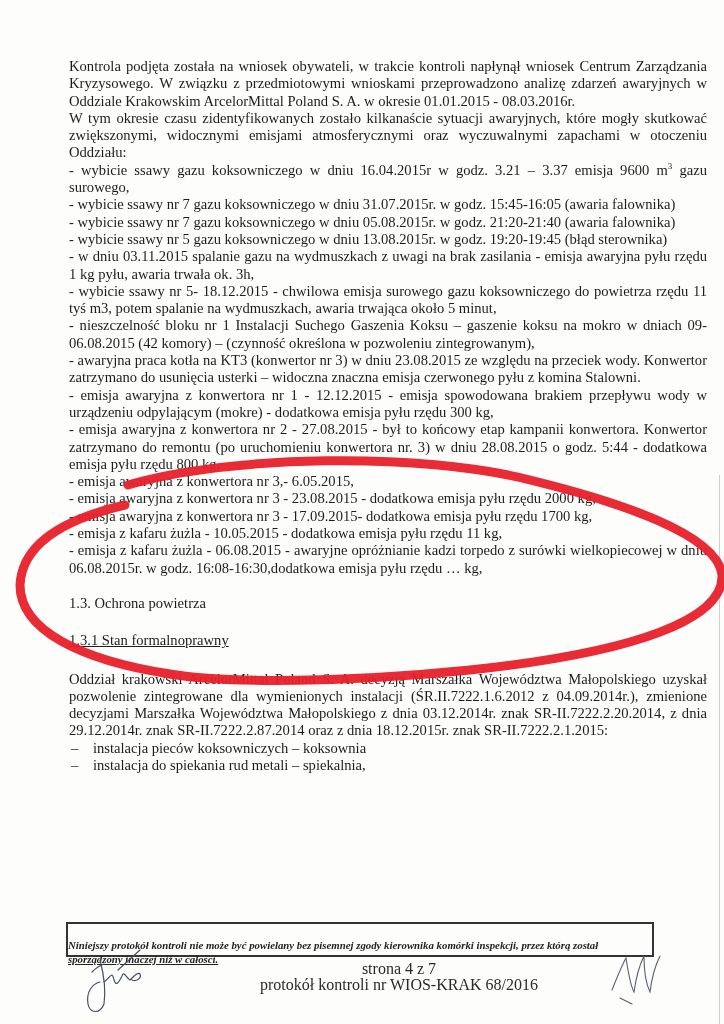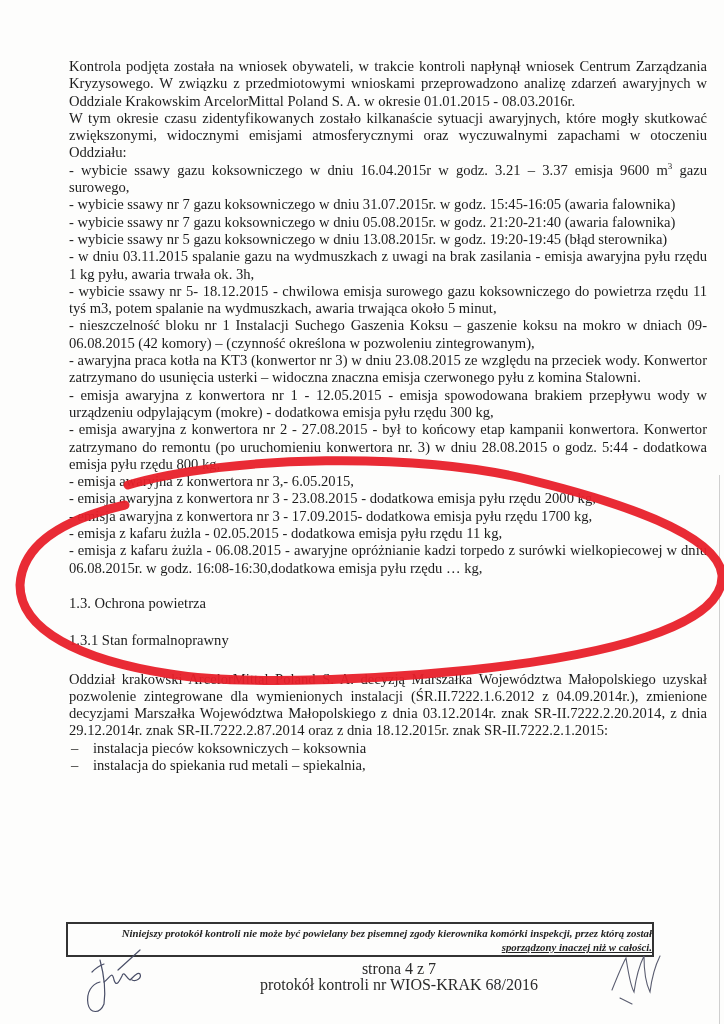--- a/index.html
+++ b/index.html
@@ -16,33 +16,33 @@
     background: #cfcfcf;
   }
   .content {
     position: absolute; left: 69px; top: 58px; width: 638px;
     font-size: 14.6px; line-height: 17.3px;
   }
   .p { margin: 0; text-align: justify; text-align-last: left; }
   .item { margin: 0; text-align: justify; text-align-last: left; }
   .heading { margin: 0; font-size: 14.6px; }
   .h1 { margin-top: 18px; }
-  .h2 { margin-top: 20px; }
+  .h2 { margin-top: 20px; text-decoration: underline; }
   .p2 { margin-top: 21px; }
   .bullets { margin: 0; padding: 0; list-style: none; }
   .bullets li { margin: 0; padding-left: 24px; position: relative; }
   .bullets li .dash { position: absolute; left: 2px; top: 0; }
   sup { font-size: 9px; line-height: 0; }
 
   .notice {
     position: absolute; left: 66px; top: 922px; width: 588px; height: 35px;
     border: 2px solid #333; box-sizing: border-box;
     font-family: "Liberation Serif", serif; font-style: italic; font-weight: bold;
-    font-size: 10.8px; line-height: 14px; text-align: right;
-    padding-top: 2px; color: #222;
+    font-size: 10.8px; line-height: 14px; text-align: left;
+    padding-top: 14px; color: #222;
   }
   .notice .u { text-decoration: underline; }
   .footer {
     position: absolute; left: 12px; width: 724px; text-align: center;
     font-size: 16px; line-height: 15px; color: #2a2a2a; margin-left: 25px;
   }
   .footer.pg { top: 961px; }
   .footer.ref { top: 977px; }
   .overlay { position: absolute; left: 0; top: 0; width: 724px; height: 1024px; pointer-events: none; }
 </style>
@@ -59,26 +59,26 @@
 
     <div>
       <p class="item"><span>- wybicie ssawy gazu koksowniczego w dniu 16.04.2015r w godz. 3.21 – 3.37 emisja 9600 m</span><sup>3</sup><span> gazu surowego,</span></p>
       <p class="item">- wybicie ssawy nr 7 gazu koksowniczego w dniu 31.07.2015r. w godz. 15:45-16:05 (awaria falownika)</p>
       <p class="item">- wybicie ssawy nr 7 gazu koksowniczego w dniu 05.08.2015r. w godz. 21:20-21:40 (awaria falownika)</p>
       <p class="item">- wybicie ssawy nr 5 gazu koksowniczego w dniu 13.08.2015r. w godz. 19:20-19:45 (błąd sterownika)</p>
       <p class="item">- w dniu 03.11.2015 spalanie gazu na wydmuszkach z uwagi na brak zasilania - emisja awaryjna pyłu rzędu 1 kg pyłu, awaria trwała ok. 3h,</p>
       <p class="item">- wybicie ssawy nr 5- 18.12.2015 - chwilowa emisja surowego gazu koksowniczego do powietrza rzędu 11 tyś m3, potem spalanie na wydmuszkach, awaria trwająca około 5 minut,</p>
       <p class="item">- nieszczelność bloku nr 1 Instalacji Suchego Gaszenia Koksu – gaszenie koksu na mokro w dniach 09-06.08.2015 (42 komory)  – (czynność określona w pozwoleniu zintegrowanym),</p>
       <p class="item">- awaryjna praca kotła na KT3 (konwertor nr 3) w dniu 23.08.2015 ze względu na przeciek wody. Konwertor zatrzymano do usunięcia usterki – widoczna znaczna emisja czerwonego pyłu z komina Stalowni.</p>
-      <p class="item">- emisja awaryjna z konwertora nr 1 - 12.05.2015 - emisja spowodowana brakiem przepływu wody w urządzeniu odpylającym (mokre) - dodatkowa emisja pyłu rzędu 300 kg,</p>
+      <p class="item">- emisja awaryjna z konwertora nr 1 - 12.12.2015 - emisja spowodowana brakiem przepływu wody w urządzeniu odpylającym (mokre) - dodatkowa emisja pyłu rzędu 300 kg,</p>
       <p class="item">- emisja awaryjna z konwertora nr 2 - 27.08.2015 - był to końcowy etap kampanii konwertora. Konwertor zatrzymano do remontu (po uruchomieniu konwertora nr. 3) w dniu 28.08.2015 o godz. 5:44 - dodatkowa emisja pyłu rzędu 800 kg,</p>
       <p class="item">- emisja awaryjna z konwertora nr 3,- 6.05.2015,</p>
       <p class="item">- emisja awaryjna z konwertora nr 3 - 23.08.2015 - dodatkowa emisja pyłu rzędu 2000 kg,</p>
       <p class="item">- emisja awaryjna z konwertora nr 3 - 17.09.2015- dodatkowa emisja pyłu rzędu 1700 kg,</p>
-      <p class="item">- emisja z kafaru żużla - 02.05.2015 -  dodatkowa emisja pyłu rzędu 11 kg,</p>
+      <p class="item">- emisja z kafaru żużla - 10.05.2015 -  dodatkowa emisja pyłu rzędu 11 kg,</p>
       <p class="item">- emisja z kafaru żużla - 06.08.2015 -   awaryjne opróżnianie kadzi torpedo z surówki wielkopiecowej w dniu 06.08.2015r. w godz. 16:08-16:30,dodatkowa emisja pyłu rzędu … kg,</p>
     </div>
 
 
     <p class="heading h1">1.3. Ochrona powietrza</p>
     <p class="heading h2">1.3.1 Stan formalnoprawny</p>
 
     <p class="p p2">Oddział krakowski  ArcelorMittal Poland S. A. decyzją  Marszałka Województwa Małopolskiego uzyskał pozwolenie zintegrowane dla wymienionych instalacji (ŚR.II.7222.1.6.2012 z 04.09.2014r.), zmienione decyzjami Marszałka Województwa Małopolskiego z dnia 03.12.2014r. znak SR-II.7222.2.20.2014, z dnia 29.12.2014r. znak SR-II.7222.2.87.2014 oraz z dnia 18.12.2015r. znak SR-II.7222.2.1.2015:</p>
 
     <ul class="bullets">

